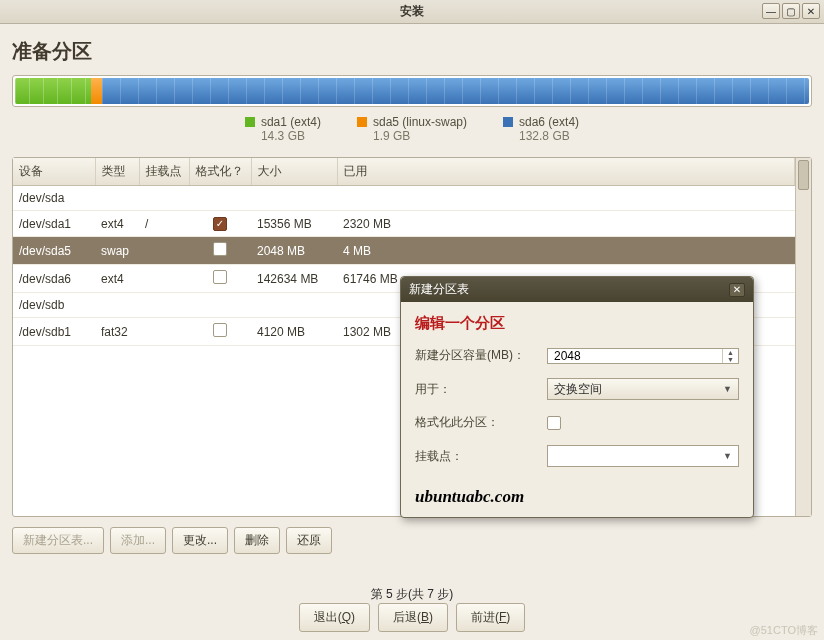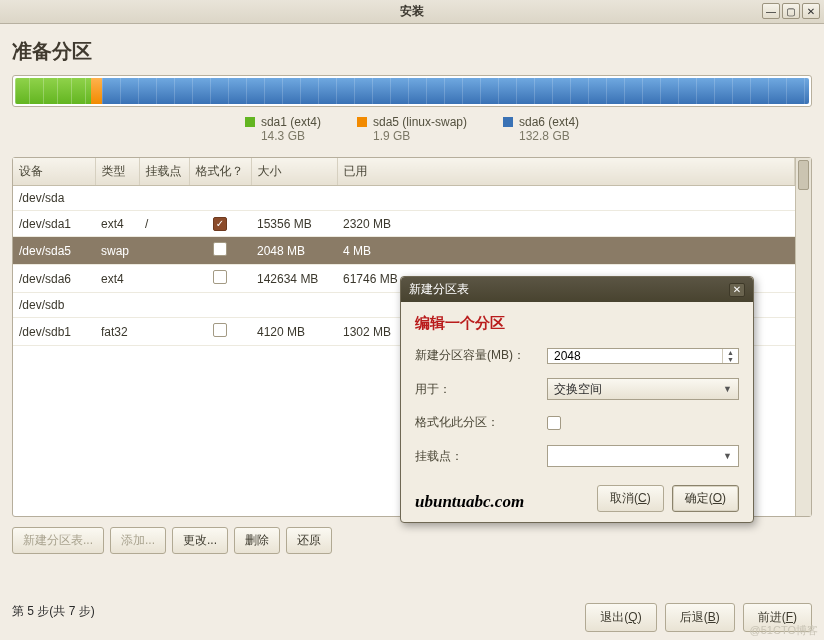--- a/index.html
+++ b/index.html
@@ -140,22 +140,23 @@
     padding:4px 10px;
     font-size:12px;
     color:#3d3a2e;
     cursor:default;
   }
   .btn.disabled{ color:#a9a38f; }
   .footer {
     position:absolute;
     bottom:8px; left:12px; right:12px;
     display:flex;
-    align-items:flex-start;
+    align-items:center;
     justify-content:space-between;
+    flex-direction:column;
   }
   .footer .nav-btns{display:flex; gap:8px;}
   .footer .btn{padding:5px 14px;}
   
   .dialog {
     position:absolute;
     left:400px; top:276px;
     width:354px;
     background:#f2ede2;
     border:1px solid #6f6854;
@@ -403,21 +404,17 @@
     <div class="form-row">
       <div class="lbl">挂载点：</div>
       <div class="select empty">
         <span></span>
         <span class="arrow">▼</span>
       </div>
     </div>
 
     <div style="display:flex; align-items:flex-end; justify-content:space-between;">
       <div class="watermark">ubuntuabc.com</div>
-      <div class="dlg-buttons">
-        <div class="btn"><span>取消(<u class="mn">C</u>)</span></div>
-        <div class="btn primary"><span>确定(<u class="mn">O</u>)</span></div>
-      </div>
     </div>
   </div>
 </div>
 
 <span class="corner-wm">@51CTO博客</span>
 
 </body></html>

